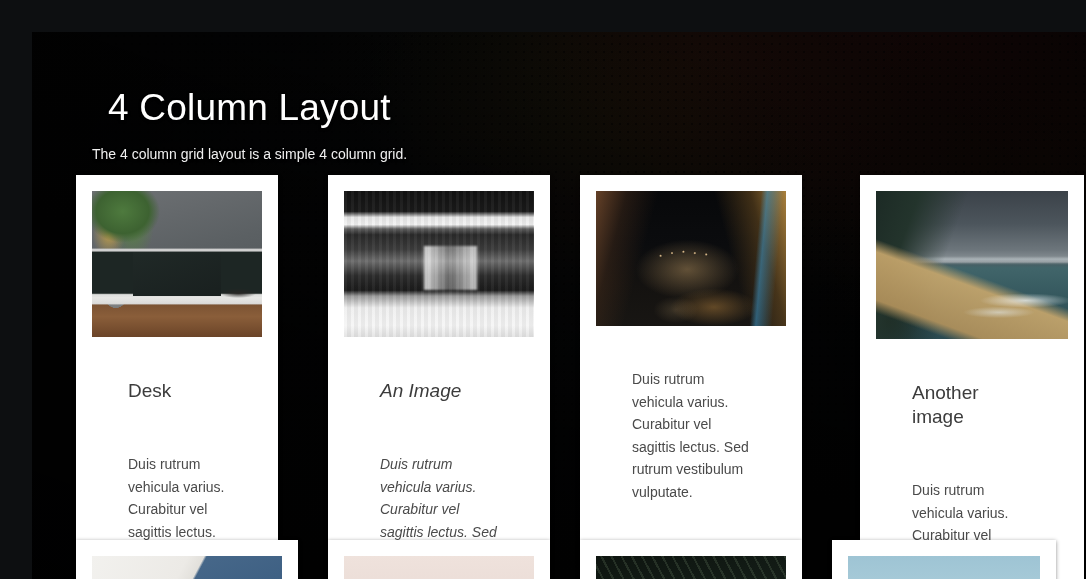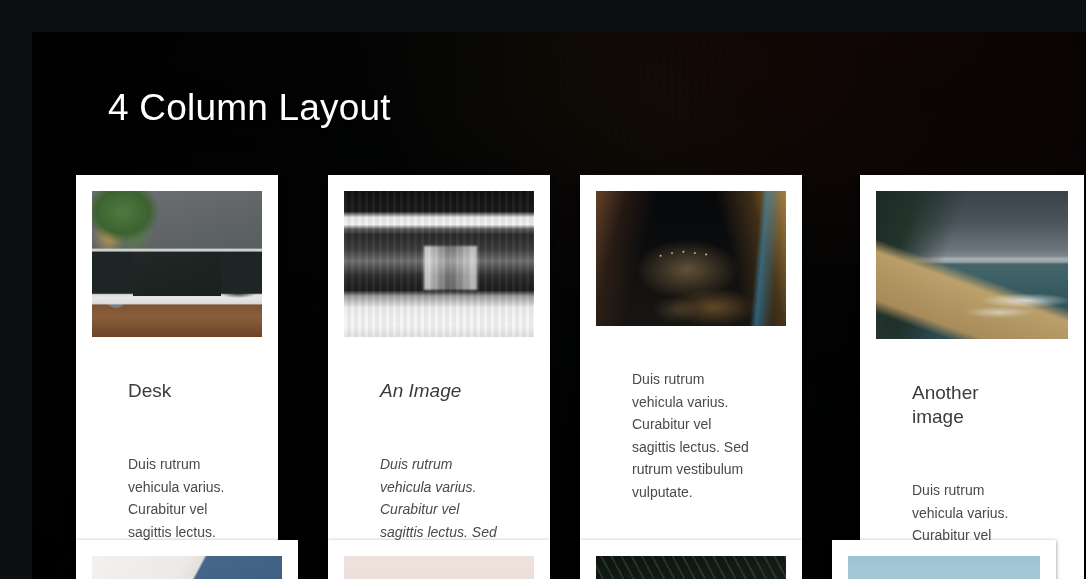--- a/index.html
+++ b/index.html
@@ -258,20 +258,21 @@
 
 <div id="page">
 
   <div id="bg-photo"></div>
   <div id="bg-dots"></div>
 
   <div class="header">
     <h1 class="page-title">4 Column Layout</h1>
   </div>
 
+  <p class="page-subtitle">The 4 column grid layout is a simple 4 column grid.</p>
 
   <div class="grid">
 
     <div class="card" style="left:0px; top:0px; width:202px;">
       <div class="card-image img-desk" style="height:146px;"></div>
       <div class="card-body">
         <div class="card-title">Desk</div>
         <div class="card-text">Duis rutrum vehicula varius. Curabitur vel sagittis lectus. Sed rutrum vestibulum vulputate.</div>
       </div>
     </div>

